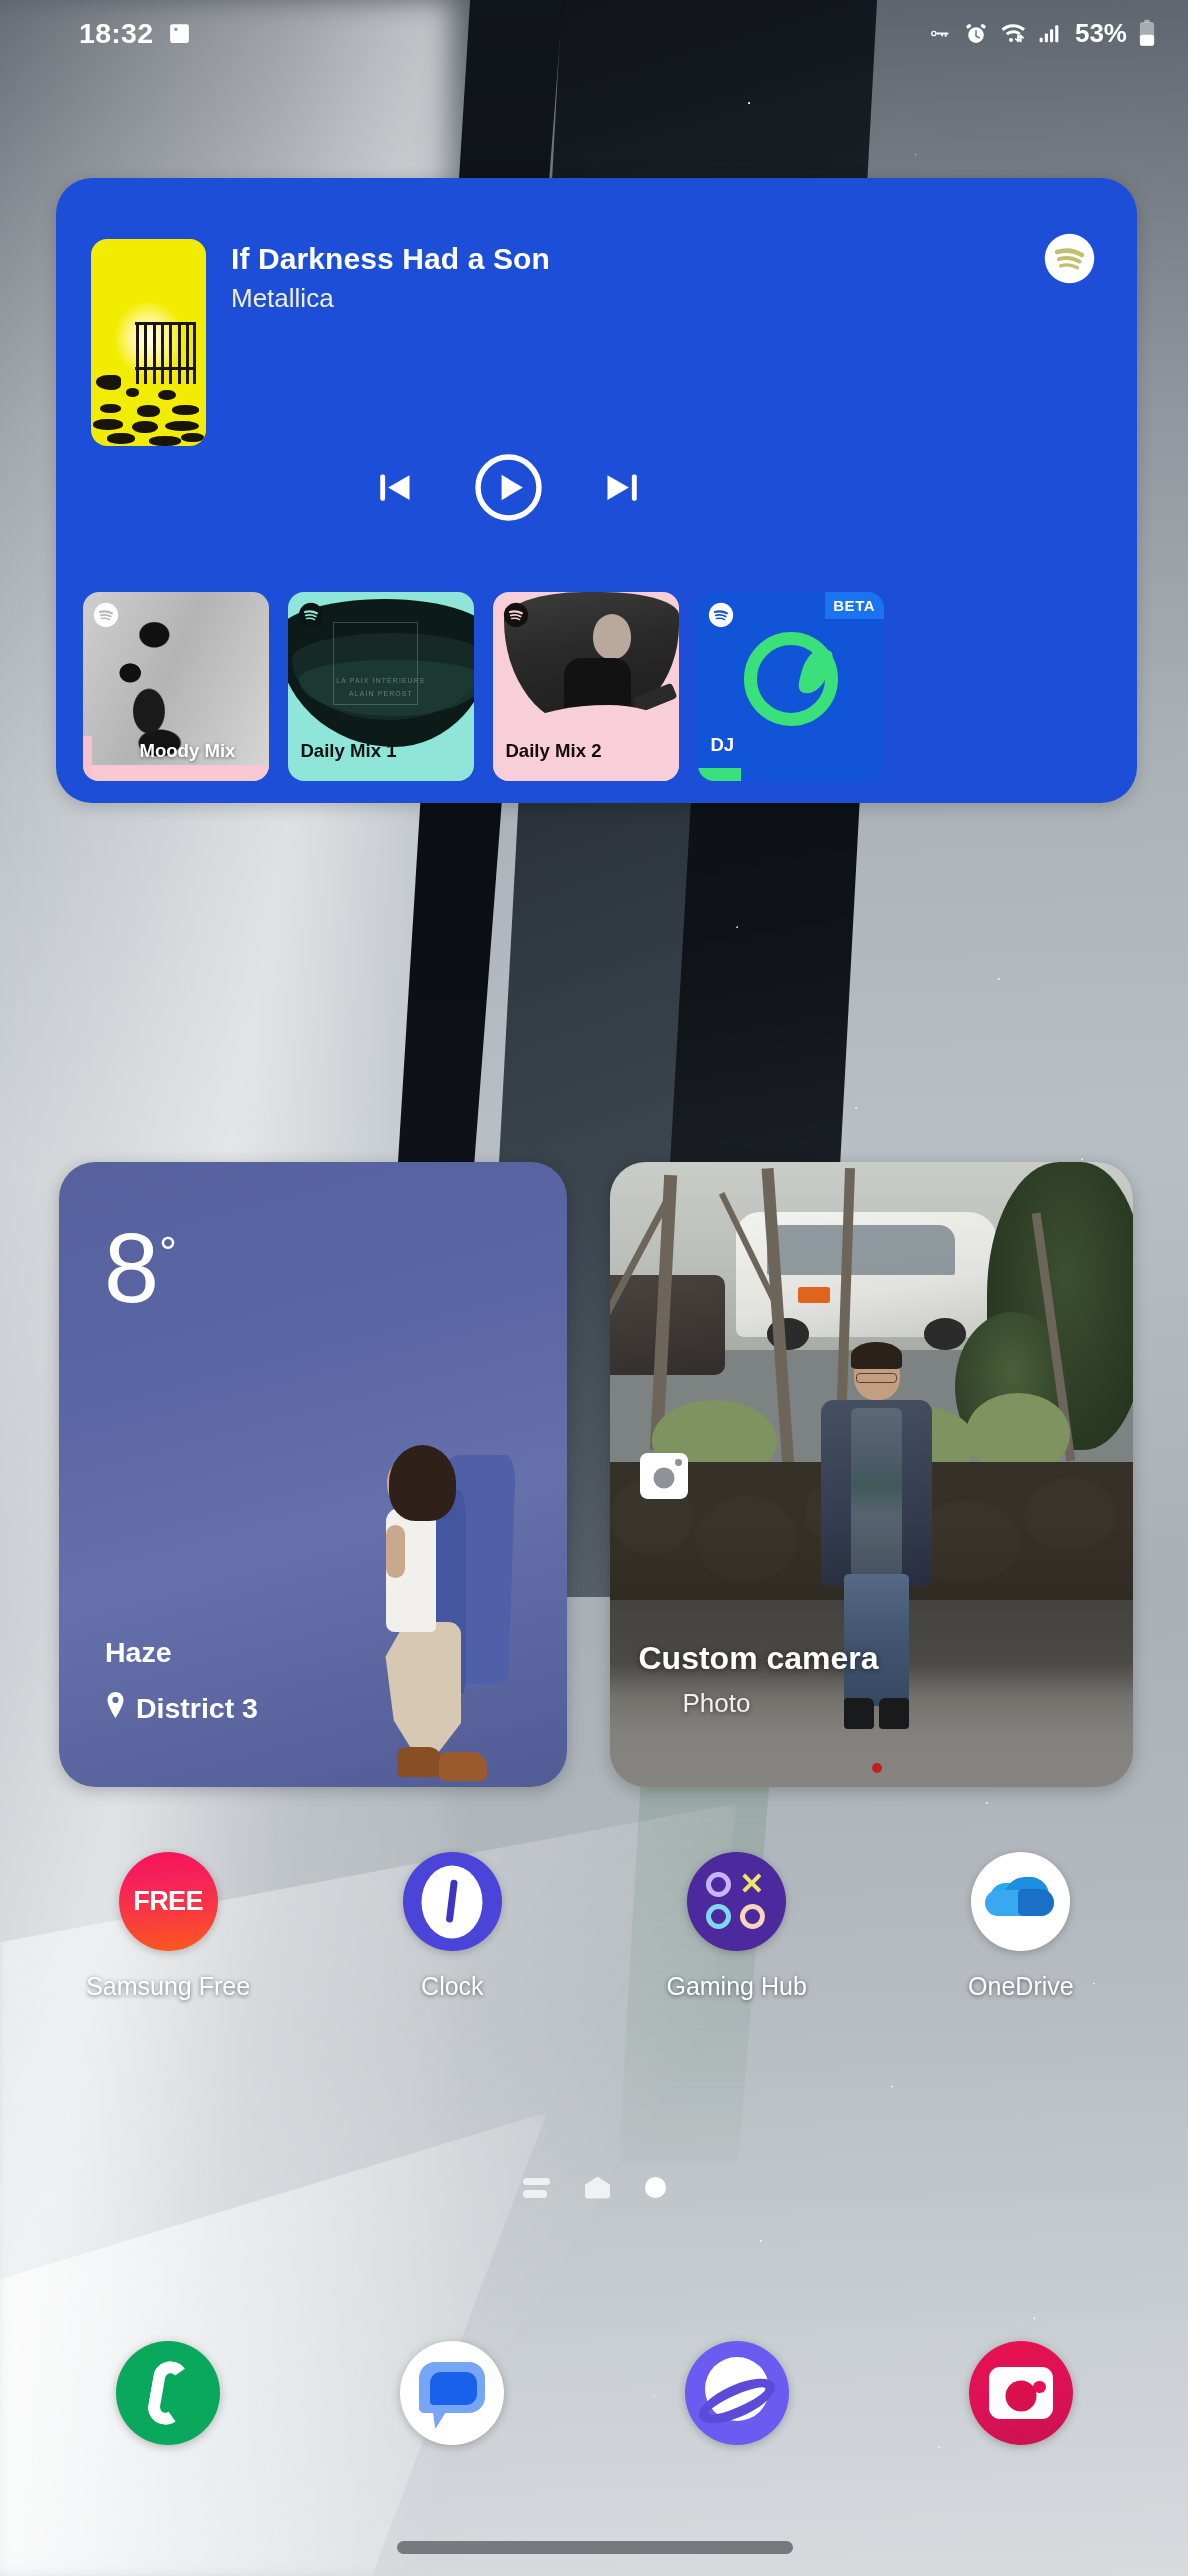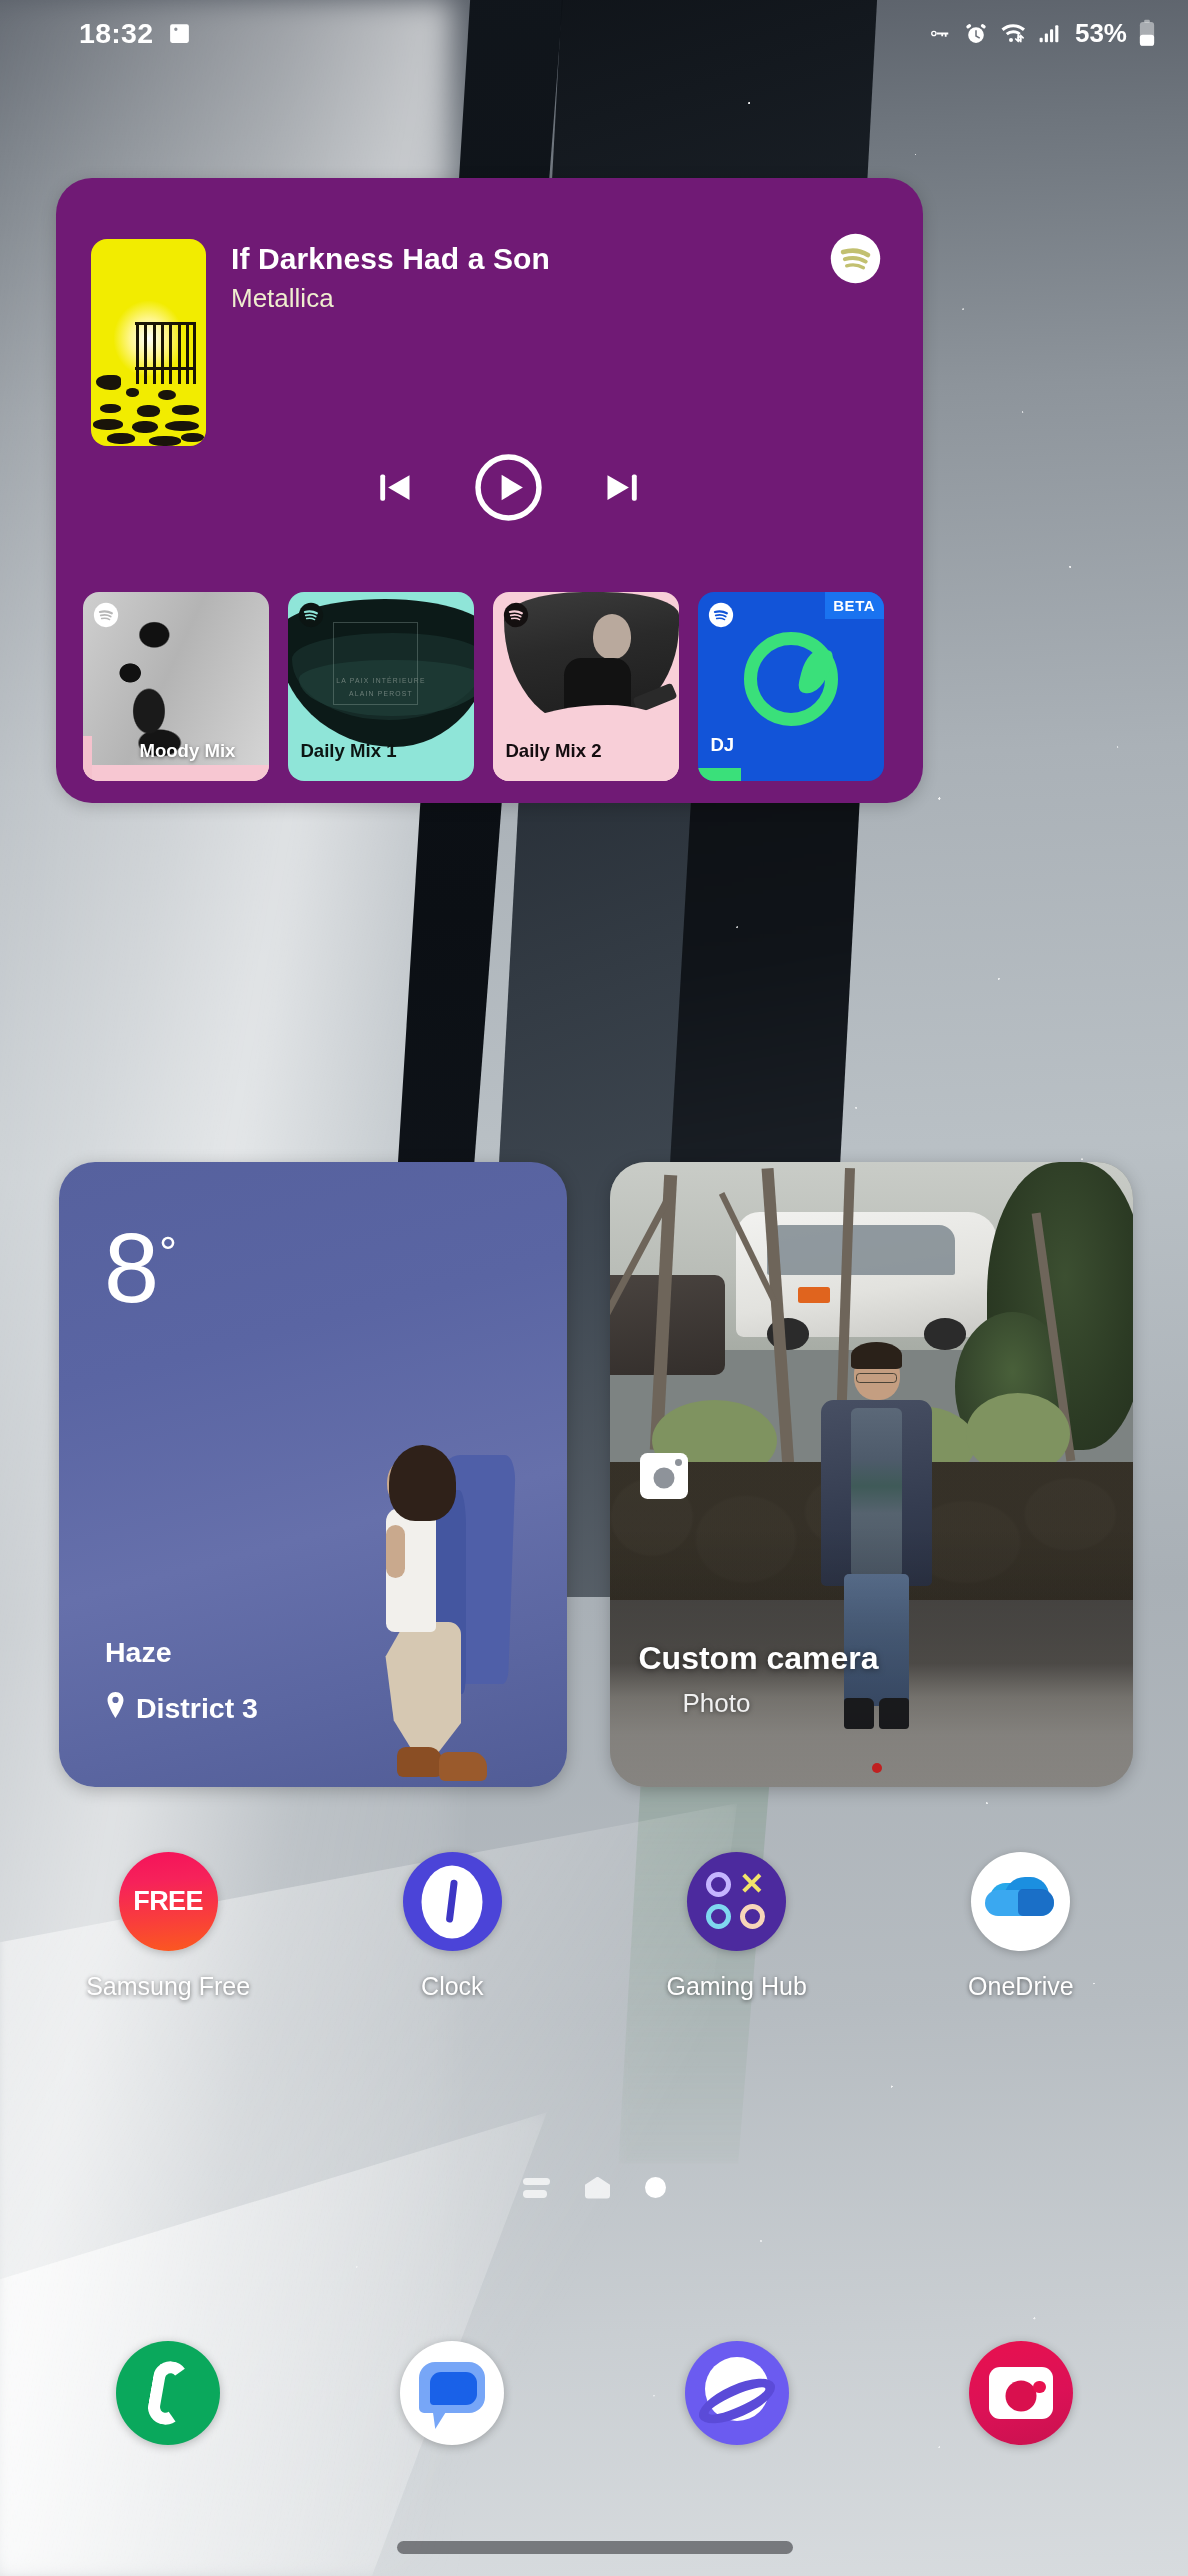--- a/index.html
+++ b/index.html
@@ -108,22 +108,22 @@
     padding:0 32px 0 35px; z-index:10; color:#fff;margin-left:44px;
   }
   .sb-left { display:flex; align-items:center; gap:13.6px; }
   .sb-clock { font-size:28.5px; font-weight:700; letter-spacing:0.3px; color:#fff; }
   .sb-right { display:flex; align-items:center; gap:10px; }
   .sb-pct { font-size:26px; font-weight:700; color:#fff; margin-left:2.5px; }
   .svg-ico { display:block; }
 
   
   #spotify-widget {
-    position:absolute; left:56px; top:178px; width:867px; height:625px;
-    background:#701a75; border-radius:36px; z-index:5; overflow:hidden;
+    position:absolute; left:56px; top:178px; width:1081px; height:625px;
+    background:#1d4ed8; border-radius:36px; z-index:5; overflow:hidden;
     box-shadow:0 3.7px 16px rgba(0,0,0,.18);
   }
   .sp-now {
     position:relative; height:406px;
     display:flex; align-items:flex-start; padding:61px 0 0 35px;
   }
   .sp-art {
     width:115px; height:207px; border-radius:16px; flex:none; overflow:hidden;
     position:relative; background:#f2ec00;
   }

